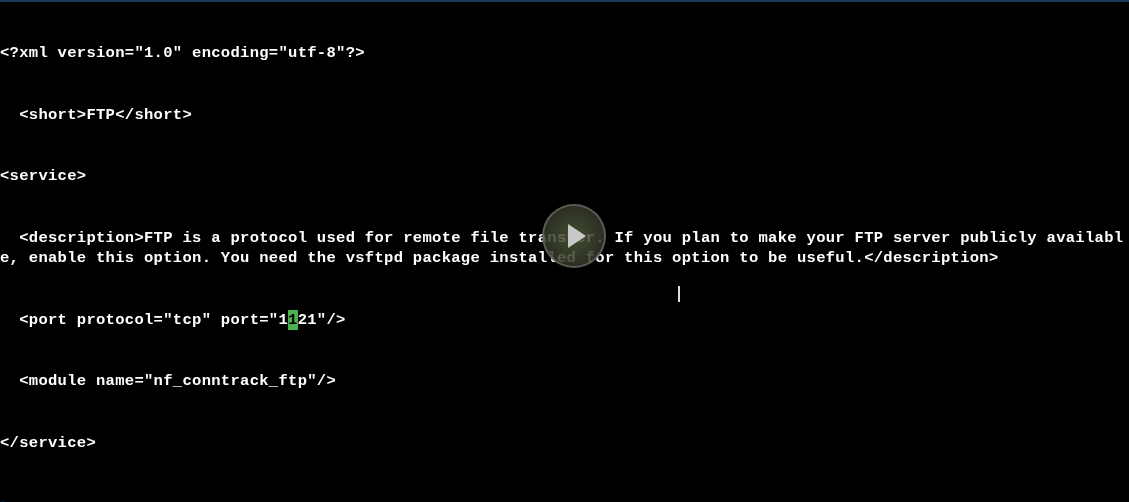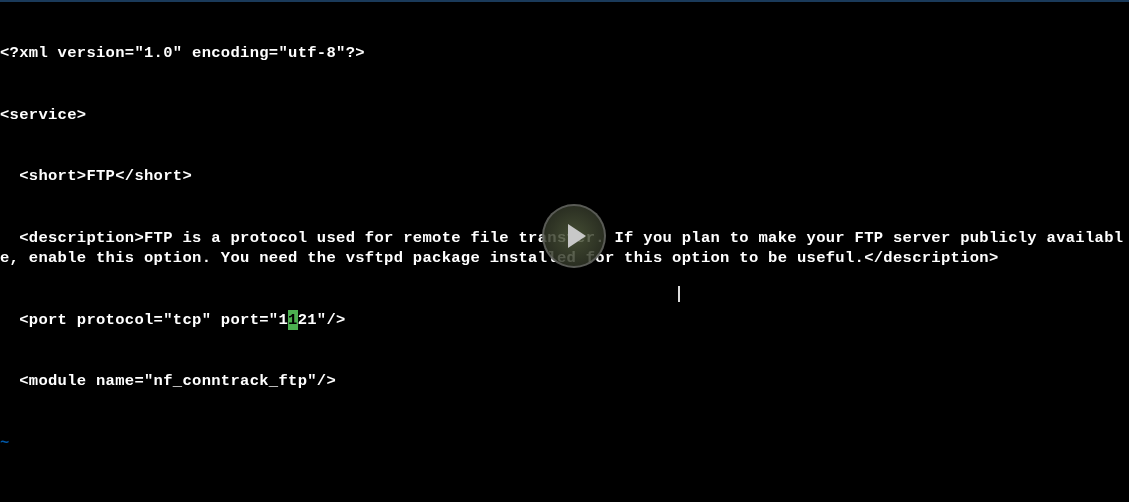--- a/index.html
+++ b/index.html
@@ -58,25 +58,26 @@
       height: 16px;
       background: #dddddd;
     }
     .wrap-line { padding-left: 0; }
   </style>
 </head>
 <body>
 
 <div class="editor">
   <span class="line">&lt;?xml version="1.0" encoding="utf-8"?&gt;</span>
+  <span class="line">  &lt;short&gt;FTP&lt;/short&gt;</span>
   <span class="line">&lt;service&gt;</span>
-  <span class="line">  &lt;short&gt;FTP&lt;/short&gt;</span>
   <span class="line wrap-line">  &lt;description&gt;FTP is a protocol used for remote file transfer. If you plan to make your FTP server publicly available, enable this option. You need the vsftpd package installed for this option to be useful.&lt;/description&gt;</span>
   <span class="line" id="cursor-line">  &lt;port protocol="tcp" port="1<span class="cursor-char">1</span>21"/&gt;</span>
   <span class="line">  &lt;module name="nf_conntrack_ftp"/&gt;</span>
+  <span class="line">&lt;/service&gt;</span>
   <div id="tilde-container"><span class="line tilde">~</span></div>
 </div>
 
 <div class="play-overlay">
   <div class="play-triangle"></div>
 </div>
 
 <div class="text-cursor"></div>
 
 </body></html>

